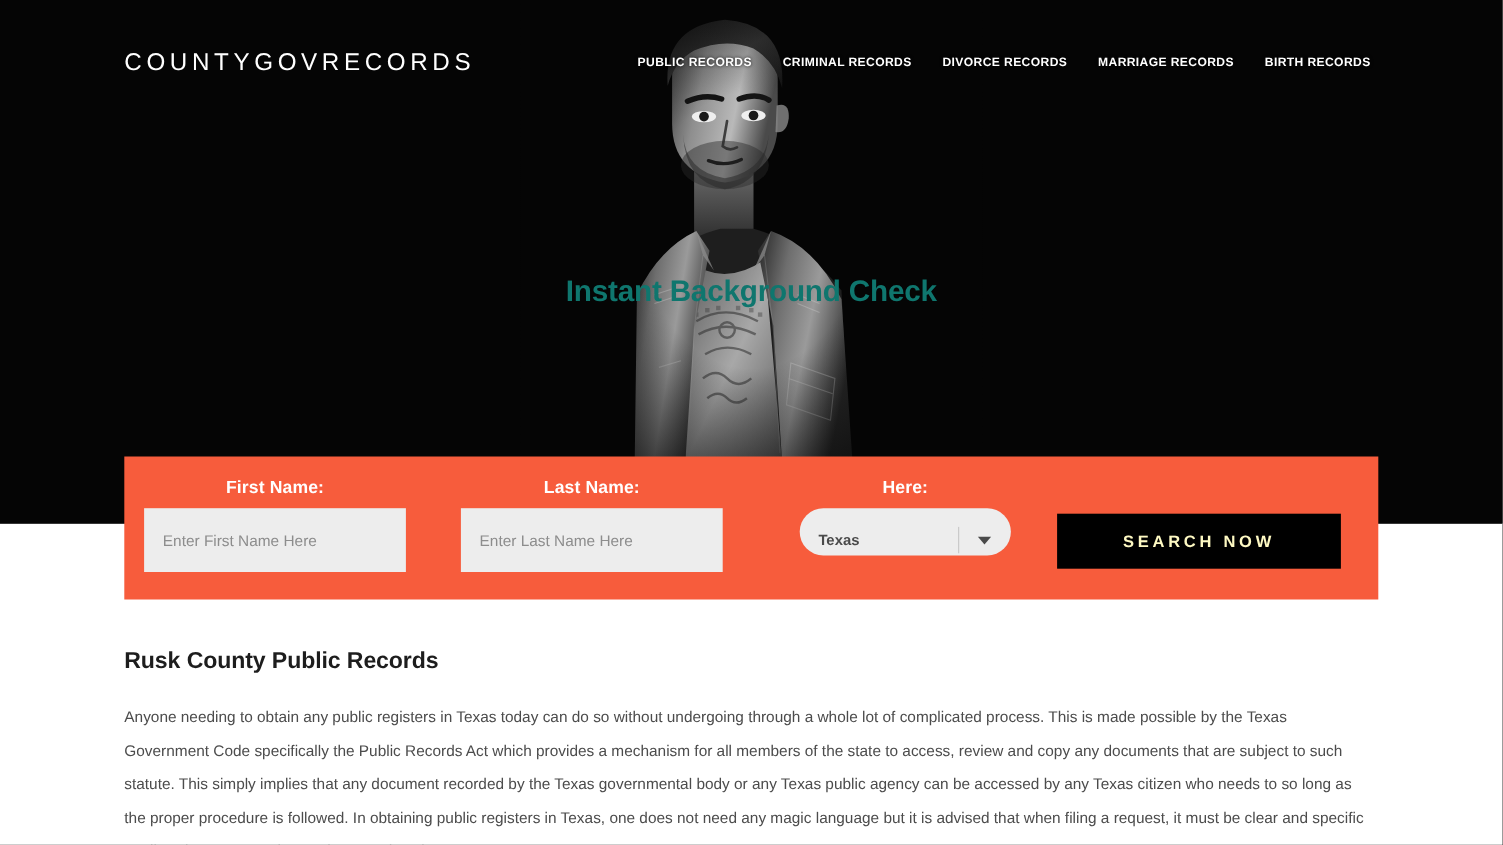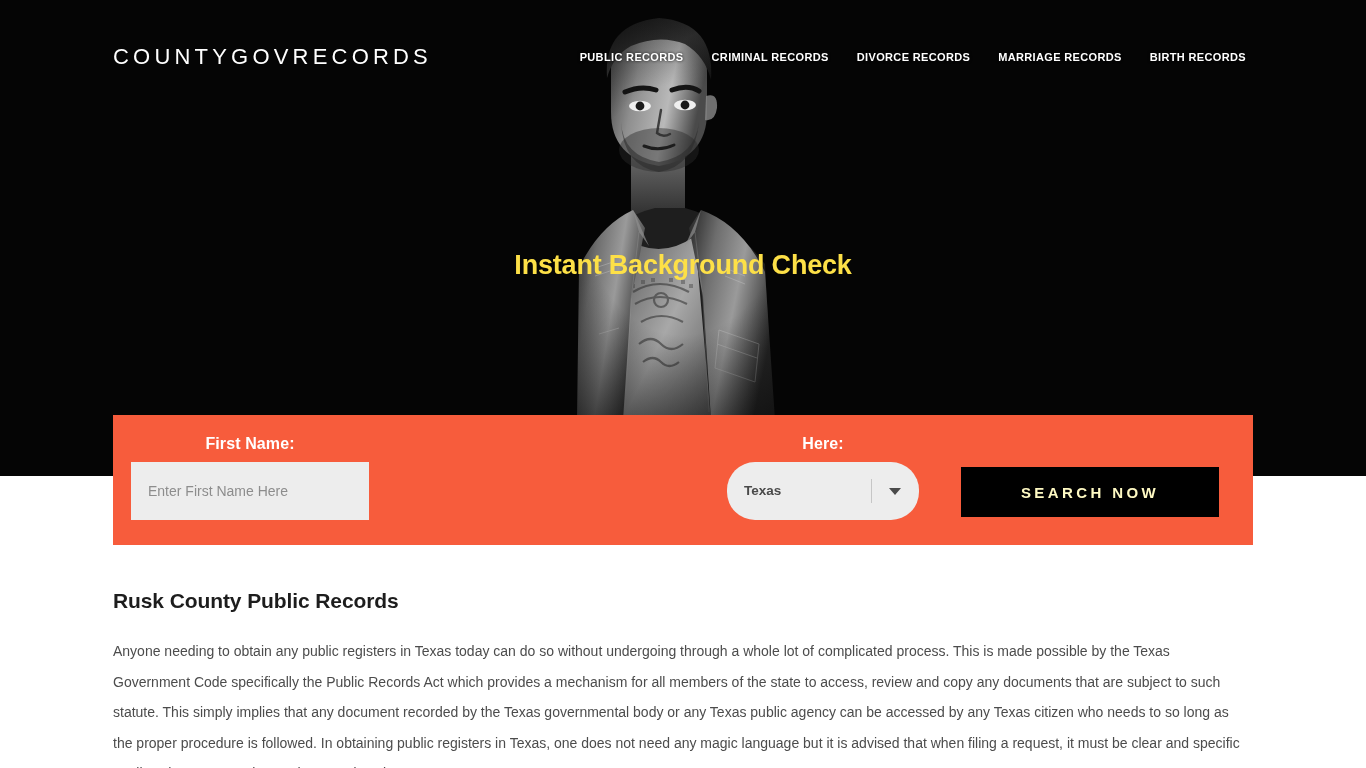--- a/index.html
+++ b/index.html
@@ -92,21 +92,21 @@
     padding-left: 8px;
   }
 
   
   .hero-title {
     position: absolute;
     left: 0;
     top: 250px;
     width: 1366px;
     text-align: center;
-    color: #fde047;
+    color: #0f766e;
     font-size: 27px;
     font-weight: bold;
     letter-spacing: -0.2px;
     z-index: 4;
   }
 
   
   .search-bar {
     position: absolute;
     left: 113px;
@@ -144,21 +144,21 @@
   }
   .text-input::placeholder { color: #8d8d8d; }
 
   .field-first  { left: 18px;  width: 238px; }
   .field-last   { left: 306px; width: 238px; }
   .field-state  { left: 614px; width: 192px; }
 
   .select-wrap {
     position: relative;
     width: 100%;
-    height: 58px;
+    height: 43px;
     background: #ededed;
     cursor: pointer;
     border-radius: 28px;
   }
   .select-value {
     position: absolute;
     left: 17px;
     top: 0;
     line-height: 58px;
     font-size: 13.5px;
@@ -342,20 +342,24 @@
   </nav>
 </header>
 
 <section class="search-bar">
 
   <div class="field field-first">
     <label class="field-label">First Name:</label>
     <input class="text-input" type="text" placeholder="Enter First Name Here" style="">
   </div>
 
+  <div class="field field-last">
+    <label class="field-label">Last Name:</label>
+    <input class="text-input" type="text" placeholder="Enter Last Name Here" style="">
+  </div>
 
   <div class="field field-state">
     <label class="field-label">Here:</label>
     <div class="select-wrap">
       <span class="select-value">Texas</span>
       <span class="select-divider"></span>
       <span class="select-arrow"></span>
     </div>
   </div>
 

